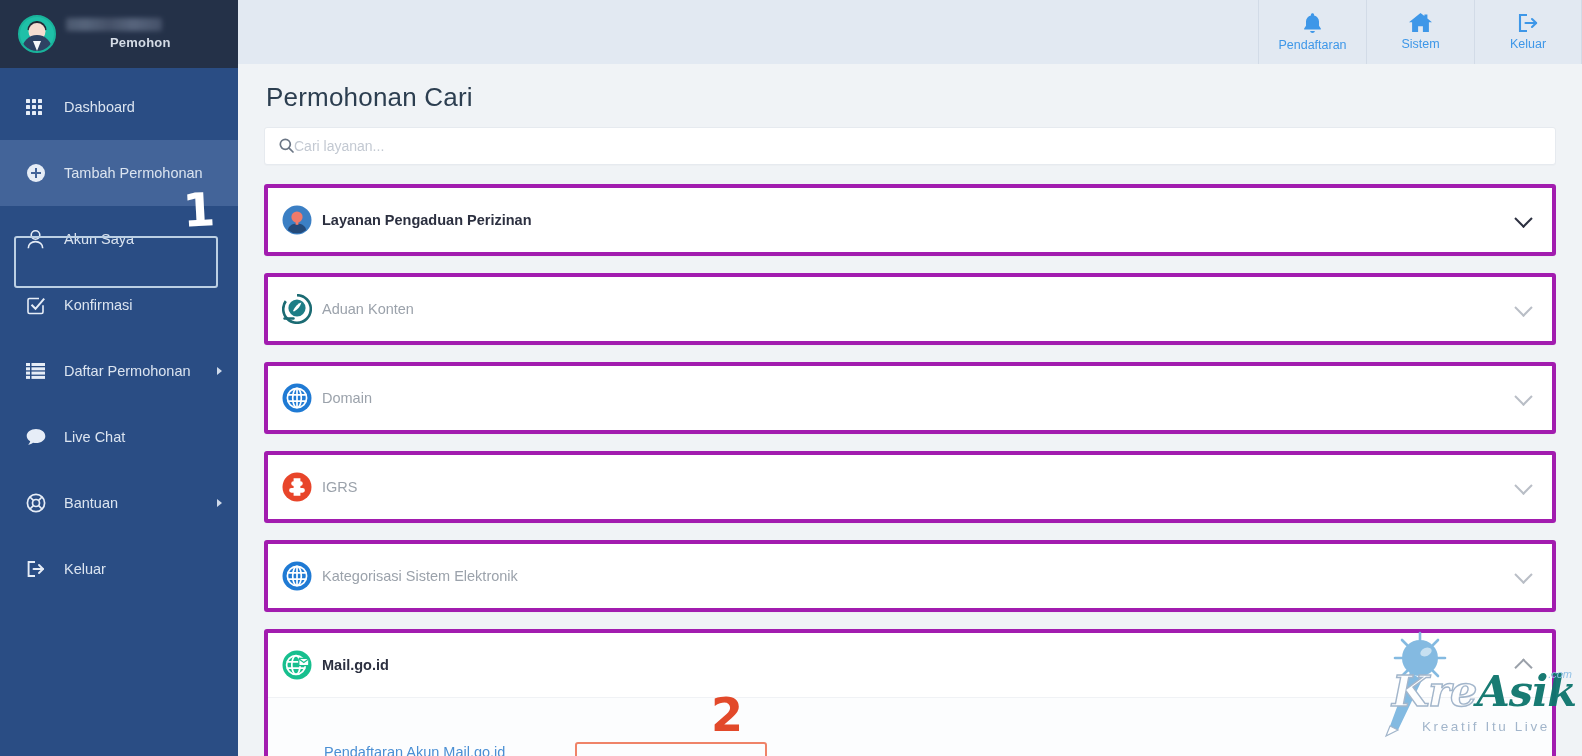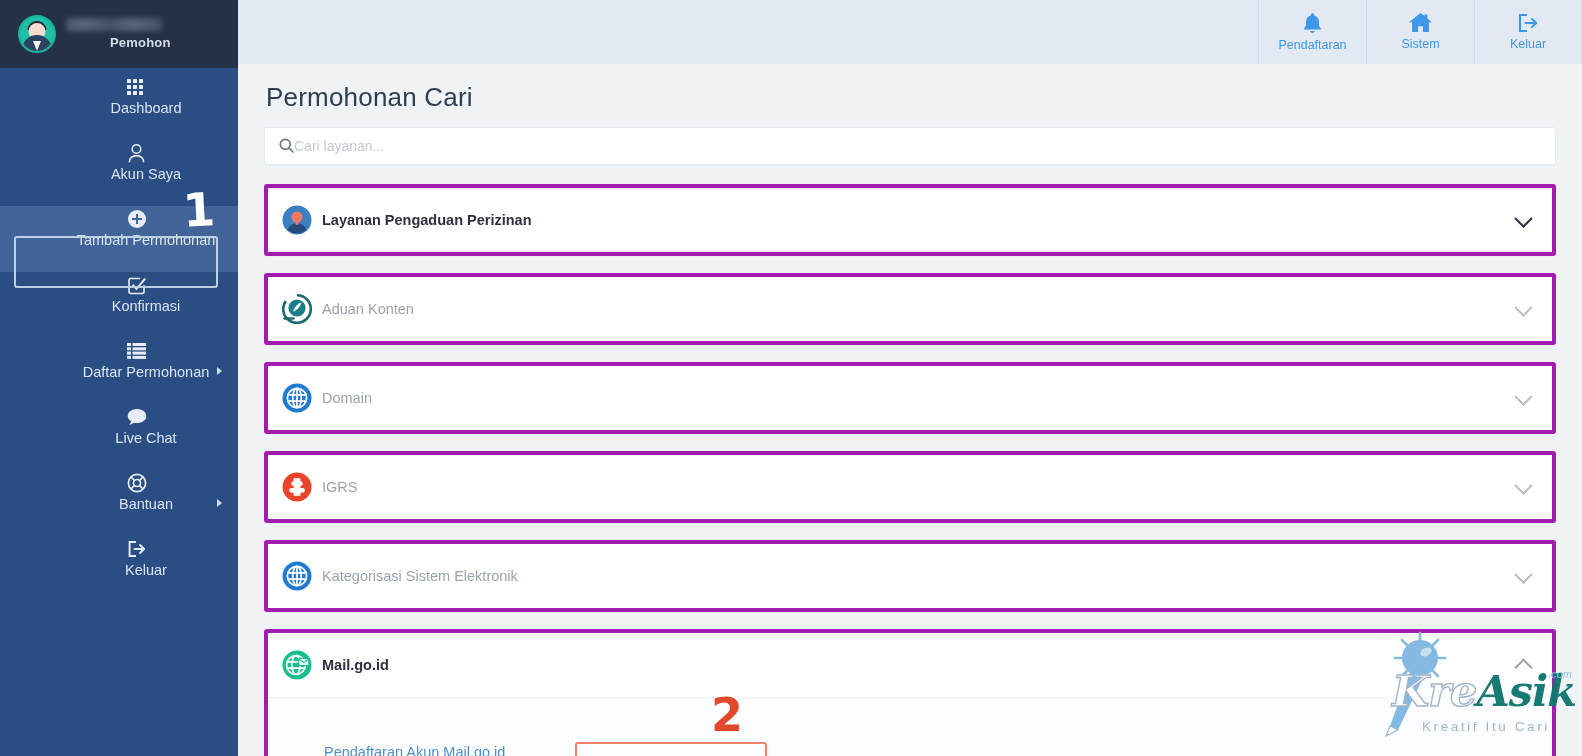--- a/index.html
+++ b/index.html
@@ -62,26 +62,25 @@
     opacity: .95;
   }
   .brand-role {
     color: #d5dce6; font-size: 13px; font-weight: bold; letter-spacing: .2px; margin-left: 44px;
   }
 
   .menu { padding-top: 6px; }
   .menu-item {
     height: 66px;
     display: flex; align-items: center;
-    padding-left: 42px;
+    padding-left: 26px;
     color: #dbe4f0;
     font-size: 14.5px;
     position: relative;
     cursor: pointer;
-    flex-direction: column;
   }
   .menu-item.active { background: #436499; }
   .menu-ico {
     width: 26px; flex: 0 0 26px;
     display: flex; align-items: center; justify-content: flex-start;
     color: #e6edf7;
   }
   .menu-ico svg { display: block; }
   .menu-label { margin-left: 12px; white-space: nowrap; }
   .menu-caret {
@@ -270,39 +269,39 @@
               <rect x="6" y="7" width="4" height="4" rx=".6"></rect>
               <rect x="12" y="7" width="4" height="4" rx=".6"></rect>
             <rect x="0" y="13" width="4" height="4" rx=".6"></rect>
               <rect x="6" y="13" width="4" height="4" rx=".6"></rect>
               <rect x="12" y="13" width="4" height="4" rx=".6"></rect>
           </svg>
         </span>
         <span class="menu-label">Dashboard</span>
       </div>
 
-      <div class="menu-item">
-        <span class="menu-ico">
-          <svg width="19" height="20" viewBox="0 0 19 20" fill="none" stroke="currentColor" stroke-width="1.6">
-            <circle cx="9.5" cy="6" r="4.3"></circle>
-            <path d="M2.3 19.2c0-4 3.2-6.6 7.2-6.6s7.2 2.6 7.2 6.6"></path>
-          </svg>
-        </span>
-        <span class="menu-label">Akun Saya</span>
-      </div>
-
       <div class="menu-item active">
         <span class="menu-ico">
           <svg width="20" height="20" viewBox="0 0 20 20" fill="currentColor">
             <circle cx="10" cy="10" r="9"></circle>
             <rect x="9" y="5" width="2" height="10" fill="#436499"></rect>
             <rect x="5" y="9" width="10" height="2" fill="#436499"></rect>
           </svg>
         </span>
         <span class="menu-label">Tambah Permohonan</span>
+      </div>
+
+      <div class="menu-item">
+        <span class="menu-ico">
+          <svg width="19" height="20" viewBox="0 0 19 20" fill="none" stroke="currentColor" stroke-width="1.6">
+            <circle cx="9.5" cy="6" r="4.3"></circle>
+            <path d="M2.3 19.2c0-4 3.2-6.6 7.2-6.6s7.2 2.6 7.2 6.6"></path>
+          </svg>
+        </span>
+        <span class="menu-label">Akun Saya</span>
       </div>
 
       <div class="menu-item">
         <span class="menu-ico">
           <svg width="19" height="19" viewBox="0 0 19 19" fill="none" stroke="currentColor" stroke-width="1.6">
             <path d="M17 9.3V16a1.5 1.5 0 0 1-1.5 1.5h-12A1.5 1.5 0 0 1 2 16V4a1.5 1.5 0 0 1 1.5-1.5H13"></path>
             <path d="M5.5 8.8l4 4L18.2 2.6" stroke-width="2"></path>
           </svg>
         </span>
         <span class="menu-label">Konfirmasi</span>
@@ -521,20 +520,20 @@
                 <path d="M64 46l-5-5"></path>
             </g>
             <path d="M36 42 L16 96 L12 106 L24 100 L48 50 Z" fill="#7fb8e0"></path>
             <path d="M16 96 L12 106 L24 100 Z" fill="#ffffff" stroke="#9fb3c9" stroke-width="1.2"></path>
           </g>
         </svg>
         <div class="wm-main">
           <span class="wm-k">Kre</span><span class="wm-a">Asik</span>
         </div>
         <div class="wm-com">.com</div>
-        <div class="wm-sub">Kreatif Itu Cari</div>
+        <div class="wm-sub">Kreatif Itu Live</div>
       </div>
 
       <div class="anno-box2"></div>
       <div class="anno-num2">2</div>
     </section>
   </div>
 </div>
 
 </body></html>

